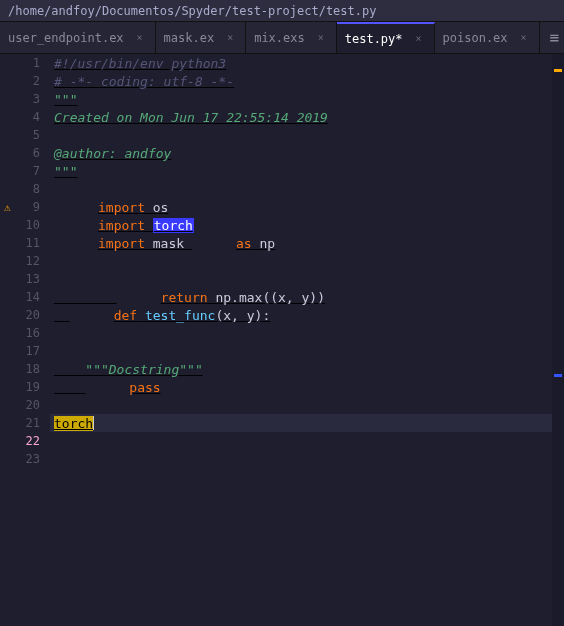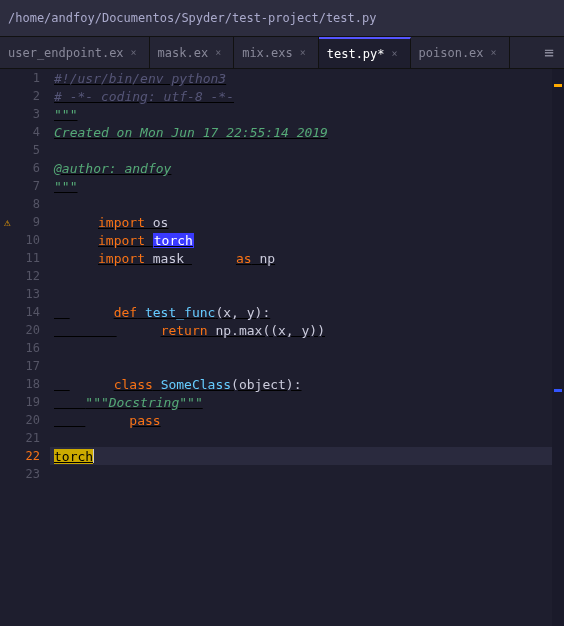--- a/index.html
+++ b/index.html
@@ -11,21 +11,21 @@
       font-size: 13px;
       overflow: hidden;
     }
 
     
     #title-bar {
       background: #2d2d3f;
       color: #aaaacc;
       font-size: 12px;
       padding: 3px 8px;
-      height: 37px;
+      height: 22px;
       display: flex;
       align-items: center;
       border-bottom: 1px solid #111;
     }
 
     
     #tab-bar {
       background: #252535;
       display: flex;
       align-items: stretch;
@@ -36,21 +36,21 @@
 
     .tab {
       display: flex;
       align-items: center;
       padding: 0 8px;
       font-size: 12px;
       color: #888899;
       border-right: 1px solid #111;
       cursor: pointer;
       white-space: nowrap;
-      gap: 3px;
+      gap: 9px;
       background: #252535;
       text-align: center;
     }
 
     .tab.active {
       background: #1e1e2e;
       color: #ffffff;
       border-top: 2px solid #5555ff;
     }
 
@@ -100,21 +100,21 @@
     .gutter-line {
       height: 18px;
       display: flex;
       align-items: center;
       justify-content: flex-end;
       padding-right: 10px;
       position: relative;
     }
 
     .gutter-line.active-line {
-      color: #f97316;
+      color: #f9a8d4;
     }
 
     .warning-icon {
       position: absolute;
       left: 4px;
       color: #ffaa00;
       font-size: 11px;
     }
 
     
@@ -292,25 +292,24 @@
       <div class="code-line"><span class="cm-green">Created on Mon Jun 17 22:55:14 2019</span></div>
       <div class="code-line"></div>
       <div class="code-line"><span class="cm-green">@author: andfoy</span></div>
       <div class="code-line"><span class="cm-green">"""</span></div>
       <div class="code-line"></div>
       <div class="code-line"><span class="kw">import</span><span class="plain"> os</span></div>
       <div class="code-line"><span class="kw">import</span><span class="plain"> </span><span class="highlight">torch</span></div>
       <div class="code-line"><span class="kw">import</span><span class="plain"> mask </span><span class="kw">as</span><span class="plain"> np</span></div>
       <div class="code-line"></div>
       <div class="code-line"></div>
+      <div class="code-line"><span class="plain">        </span><span class="kw">return</span><span class="plain"> np.max((x, y))</span></div>
       <div class="code-line"><span class="plain">  </span><span class="kw">def</span><span class="plain"> </span><span class="fn">test_func</span><span class="plain">(x, y):</span></div>
-      <div class="code-line"><span class="plain">        </span><span class="kw">return</span><span class="plain"> np.max((x, y))</span></div>
-      <div class="code-line"></div>
-      <div class="code-line"></div>
-      <div class="code-line"><span class="plain">  </span><span class="kw">class</span><span class="plain"> </span><span class="fn">SomeClass</span><span class="plain">(object):</span></div>
+      <div class="code-line"></div>
+      <div class="code-line"></div>
       <div class="code-line"><span class="plain">    </span><span class="cm-green">"""Docstring"""</span></div>
       <div class="code-line"><span class="plain">    </span><span class="kw">pass</span></div>
       <div class="code-line"></div>
       <div class="code-line active-line"><span class="highlight-yellow">torch</span><span class="cursor"></span></div>
       <div class="code-line"></div>
     </div>
   <div id="scrollbar">
     <div class="scroll-mark" style="top: 15px;"></div>
     <div class="scroll-mark blue" style="top: 320px;"></div>
   </div>

